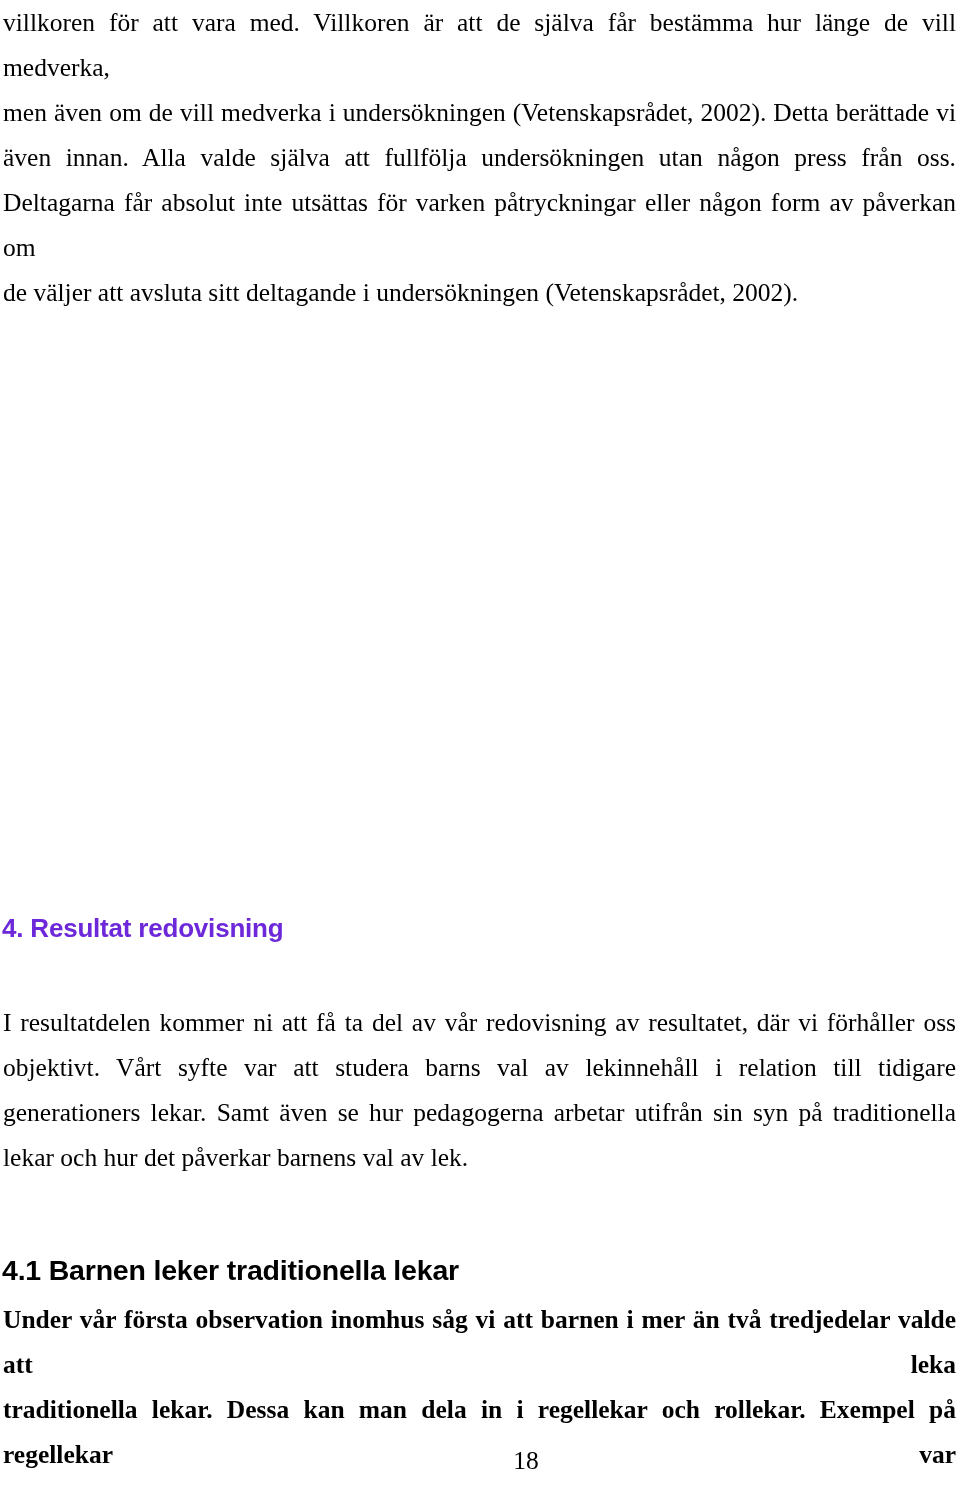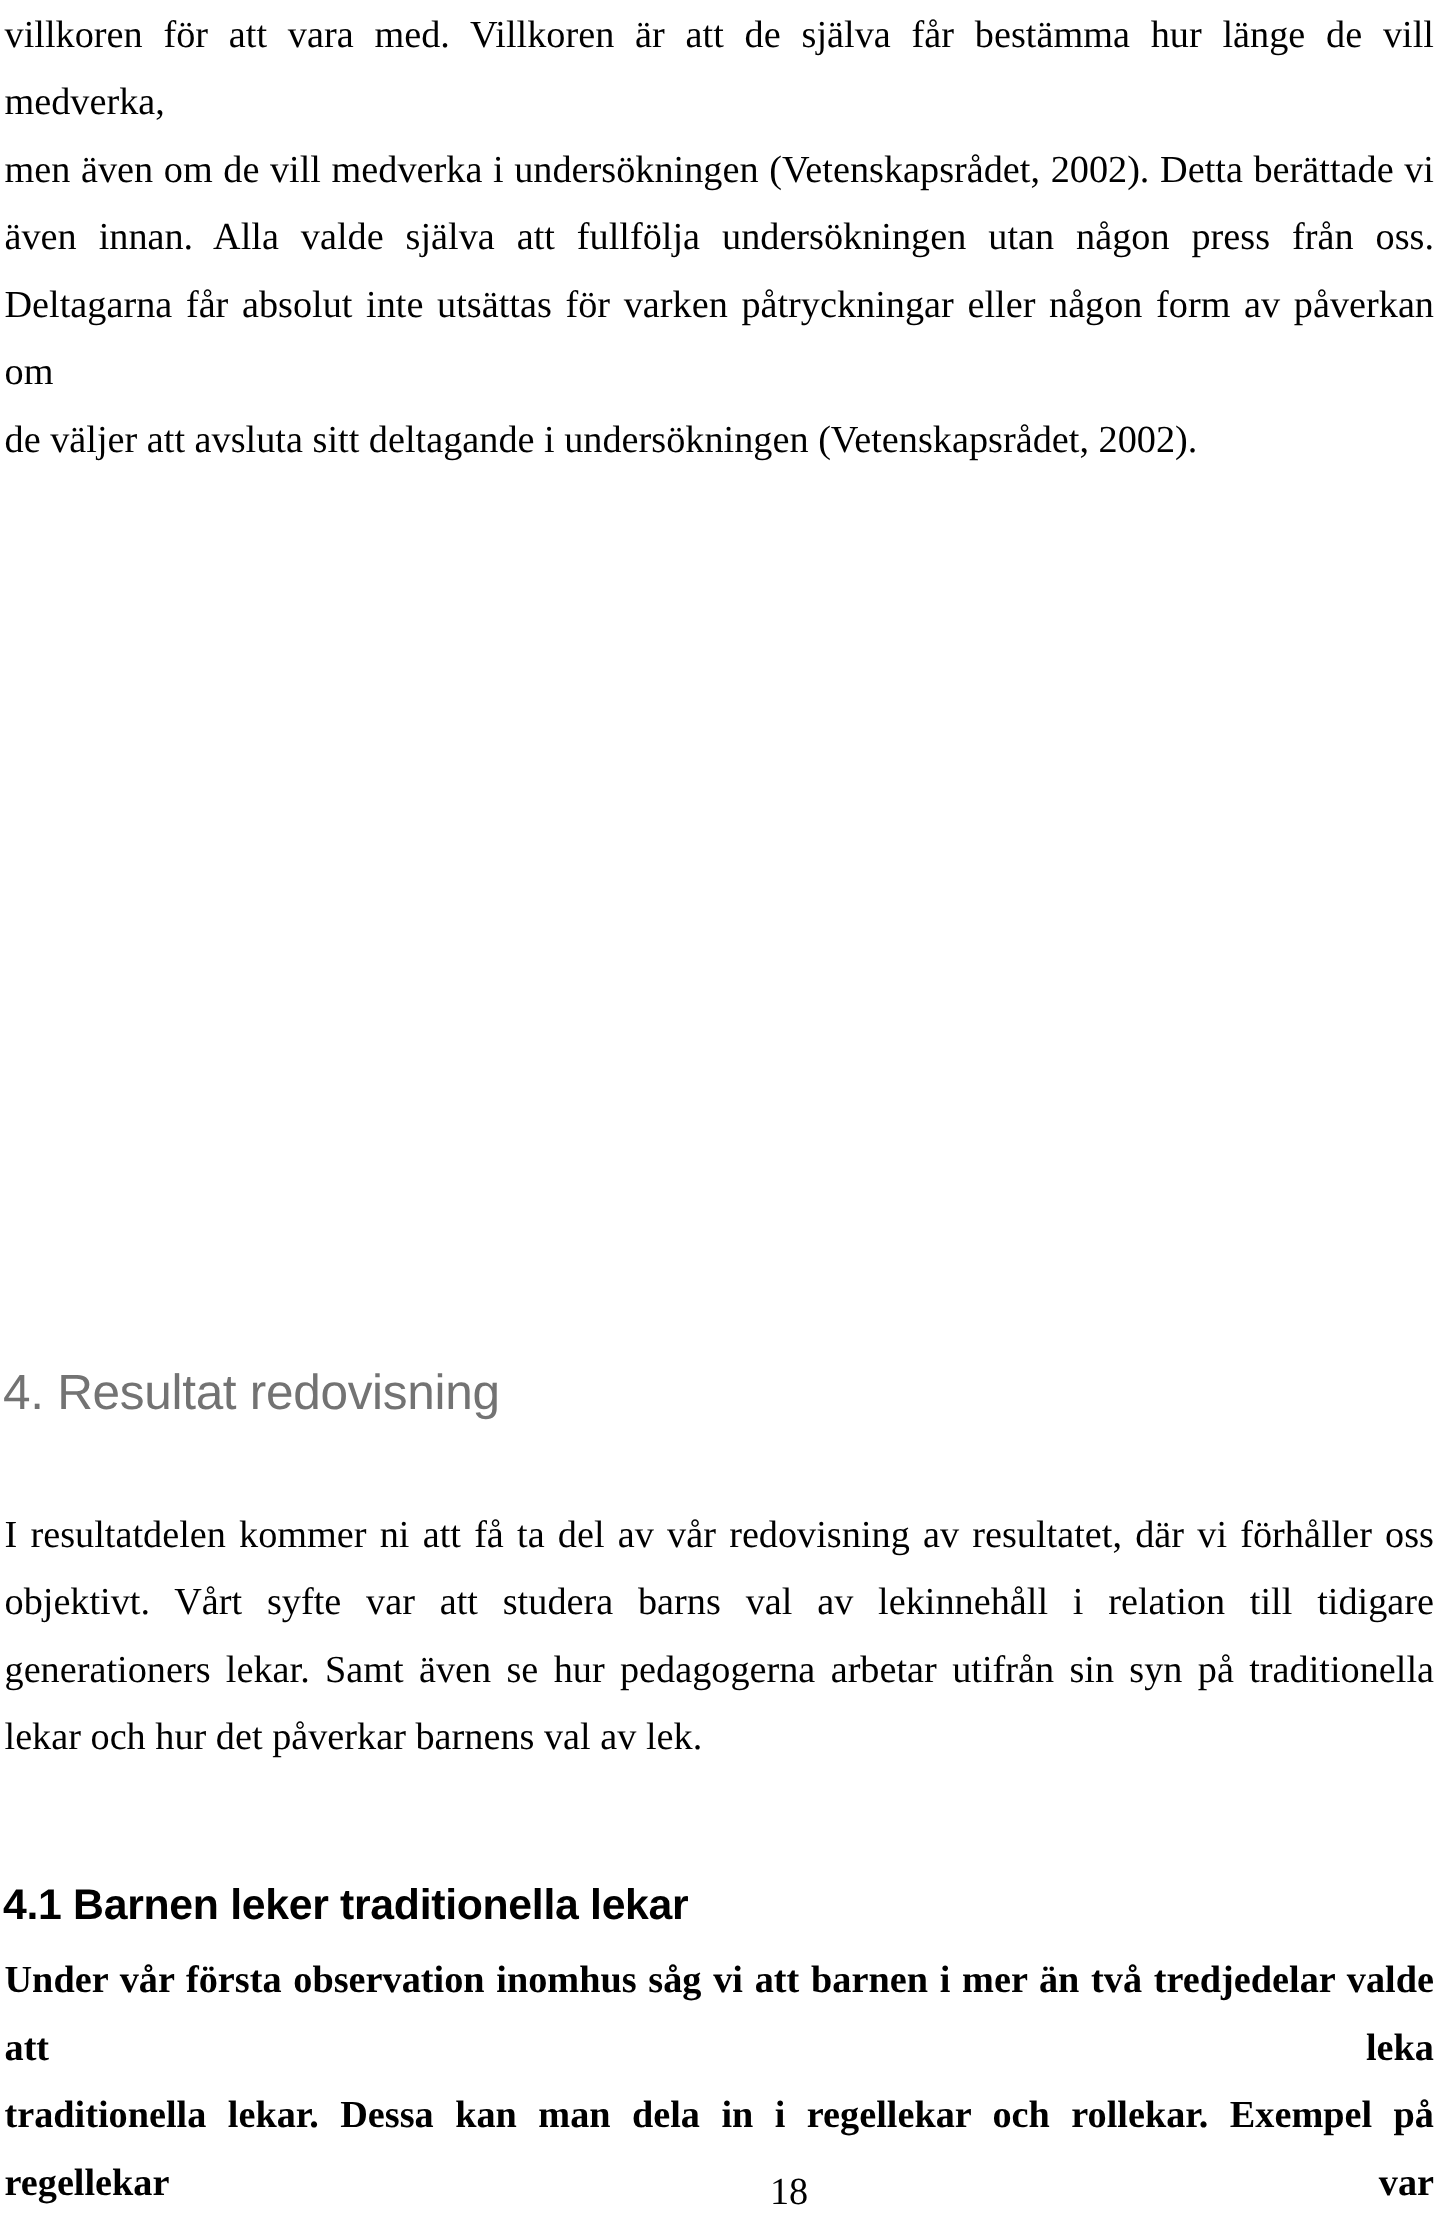--- a/index.html
+++ b/index.html
@@ -28,26 +28,26 @@
     text-align: justify;
     text-justify: inter-word;
     margin: 0;
     color: #000000;
     -webkit-font-smoothing: none;
   }
 
   
   .h1 {
     font-family: "Liberation Sans", "DejaVu Sans", sans-serif;
-    font-size: 33px;
-    font-weight: normal;
+    font-size: 26px;
+    font-weight: bold;
     line-height: 40px;
     letter-spacing: -0.2px;
     margin: 0;
-    color: #737373;
+    color: #6d28d9;
   }
 
   .h2 {
     font-family: "Liberation Sans", "DejaVu Sans", sans-serif;
     font-size: 28.5px;
     font-weight: bold;
     line-height: 36px;
     letter-spacing: -0.2px;
     margin: 0;
     color: #000000;

